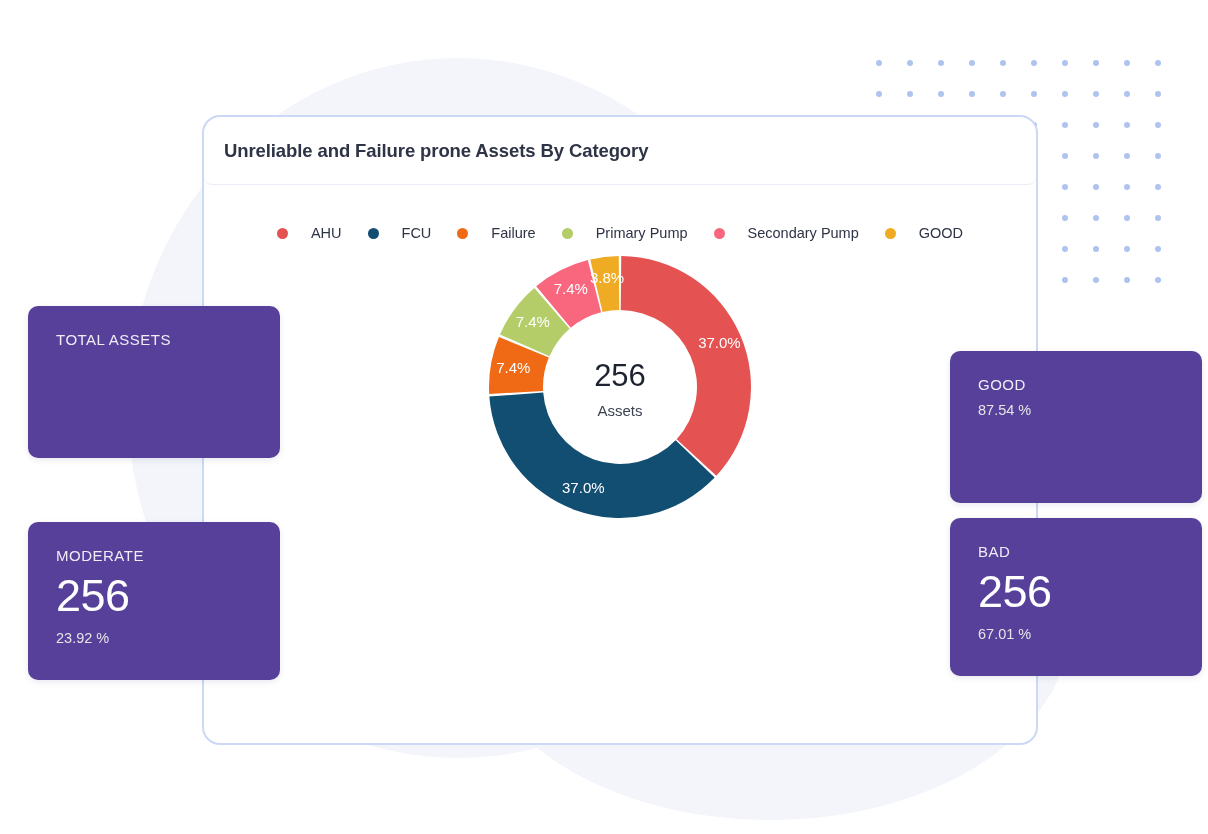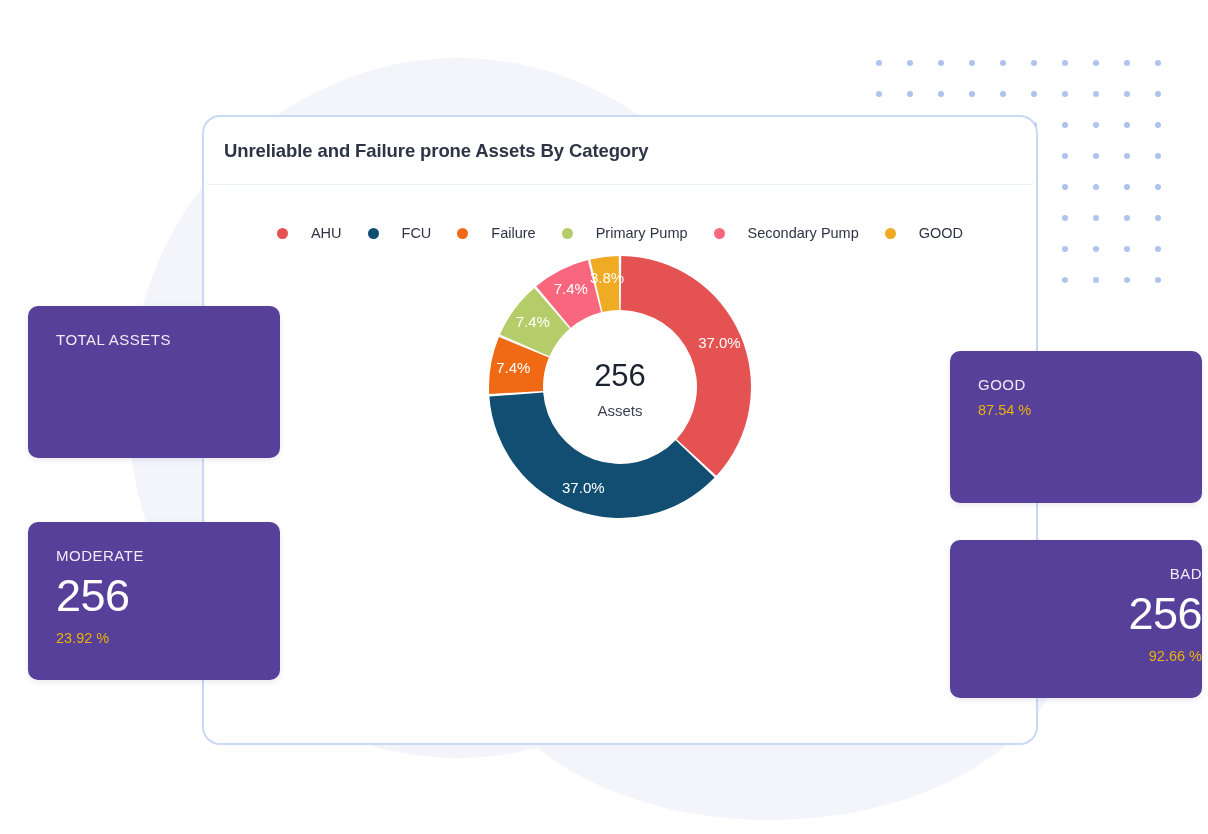--- a/index.html
+++ b/index.html
@@ -164,27 +164,27 @@
     font-size: 45px;
     line-height: 1.08;
     margin-top: 8px;
     color: #ffffff;
     font-weight: normal;
     letter-spacing: -0.5px;
   }
   .stat-pct {
     font-size: 14.5px;
     margin-top: 9px;
-    color: #eab308;
+    color: #e5e5e5;
   }
 
   #card-total  { left: 28px;  top: 306px; }
   #card-moderate { left: 28px;  top: 522px; }
   #card-good   { left: 950px; top: 321px; margin-top: 30px; }
-  #card-bad    { left: 950px; top: 540px; text-align: right; }
+  #card-bad    { left: 950px; top: 518px; }
 </style>
 </head>
 <body>
 
 <div id="stage">
 
   <div class="blob blob-a"></div>
   <div class="blob blob-b"></div>
 
   <div class="dot-grid" id="dot-grid">
@@ -304,16 +304,16 @@
   </div>
 
   <div class="stat-card" id="card-good">
     <div class="stat-title">GOOD</div>
     <div class="stat-pct">87.54 %</div>
   </div>
 
   <div class="stat-card tall" id="card-bad">
     <div class="stat-title">BAD</div>
     <div class="stat-value">256</div>
-    <div class="stat-pct">92.66 %</div>
+    <div class="stat-pct">67.01 %</div>
   </div>
 
 </div>
 
 </body></html>

